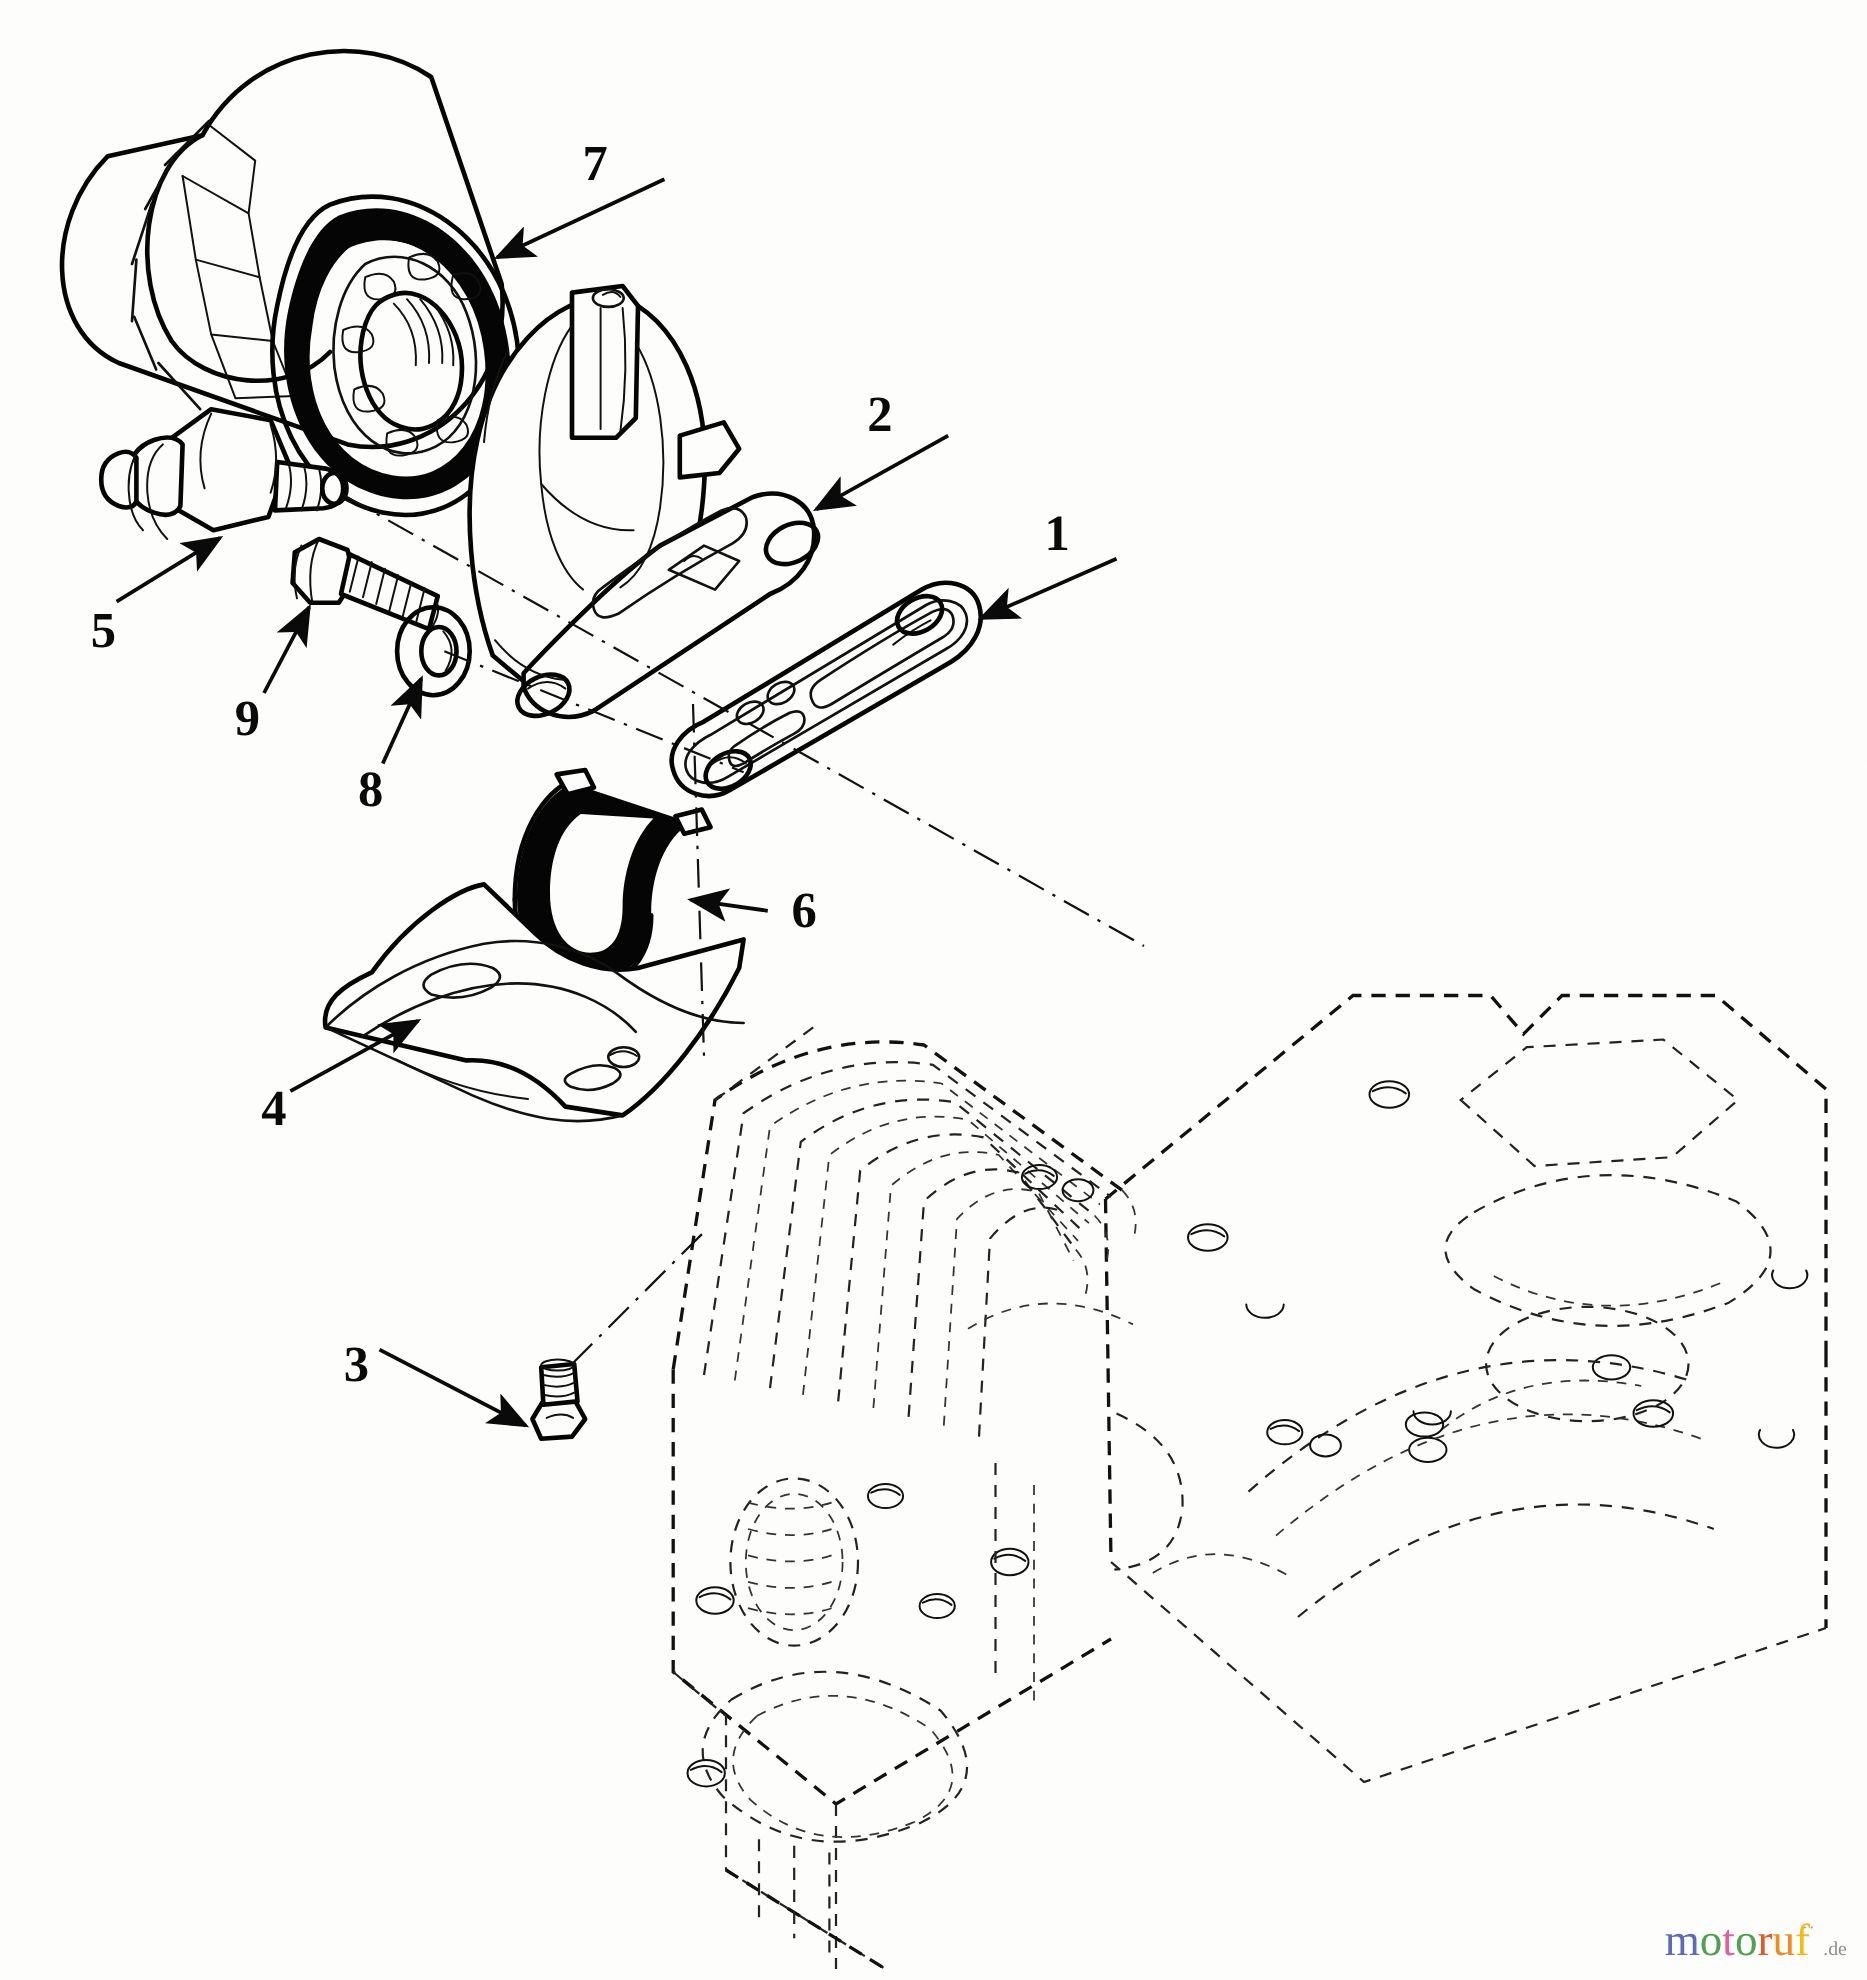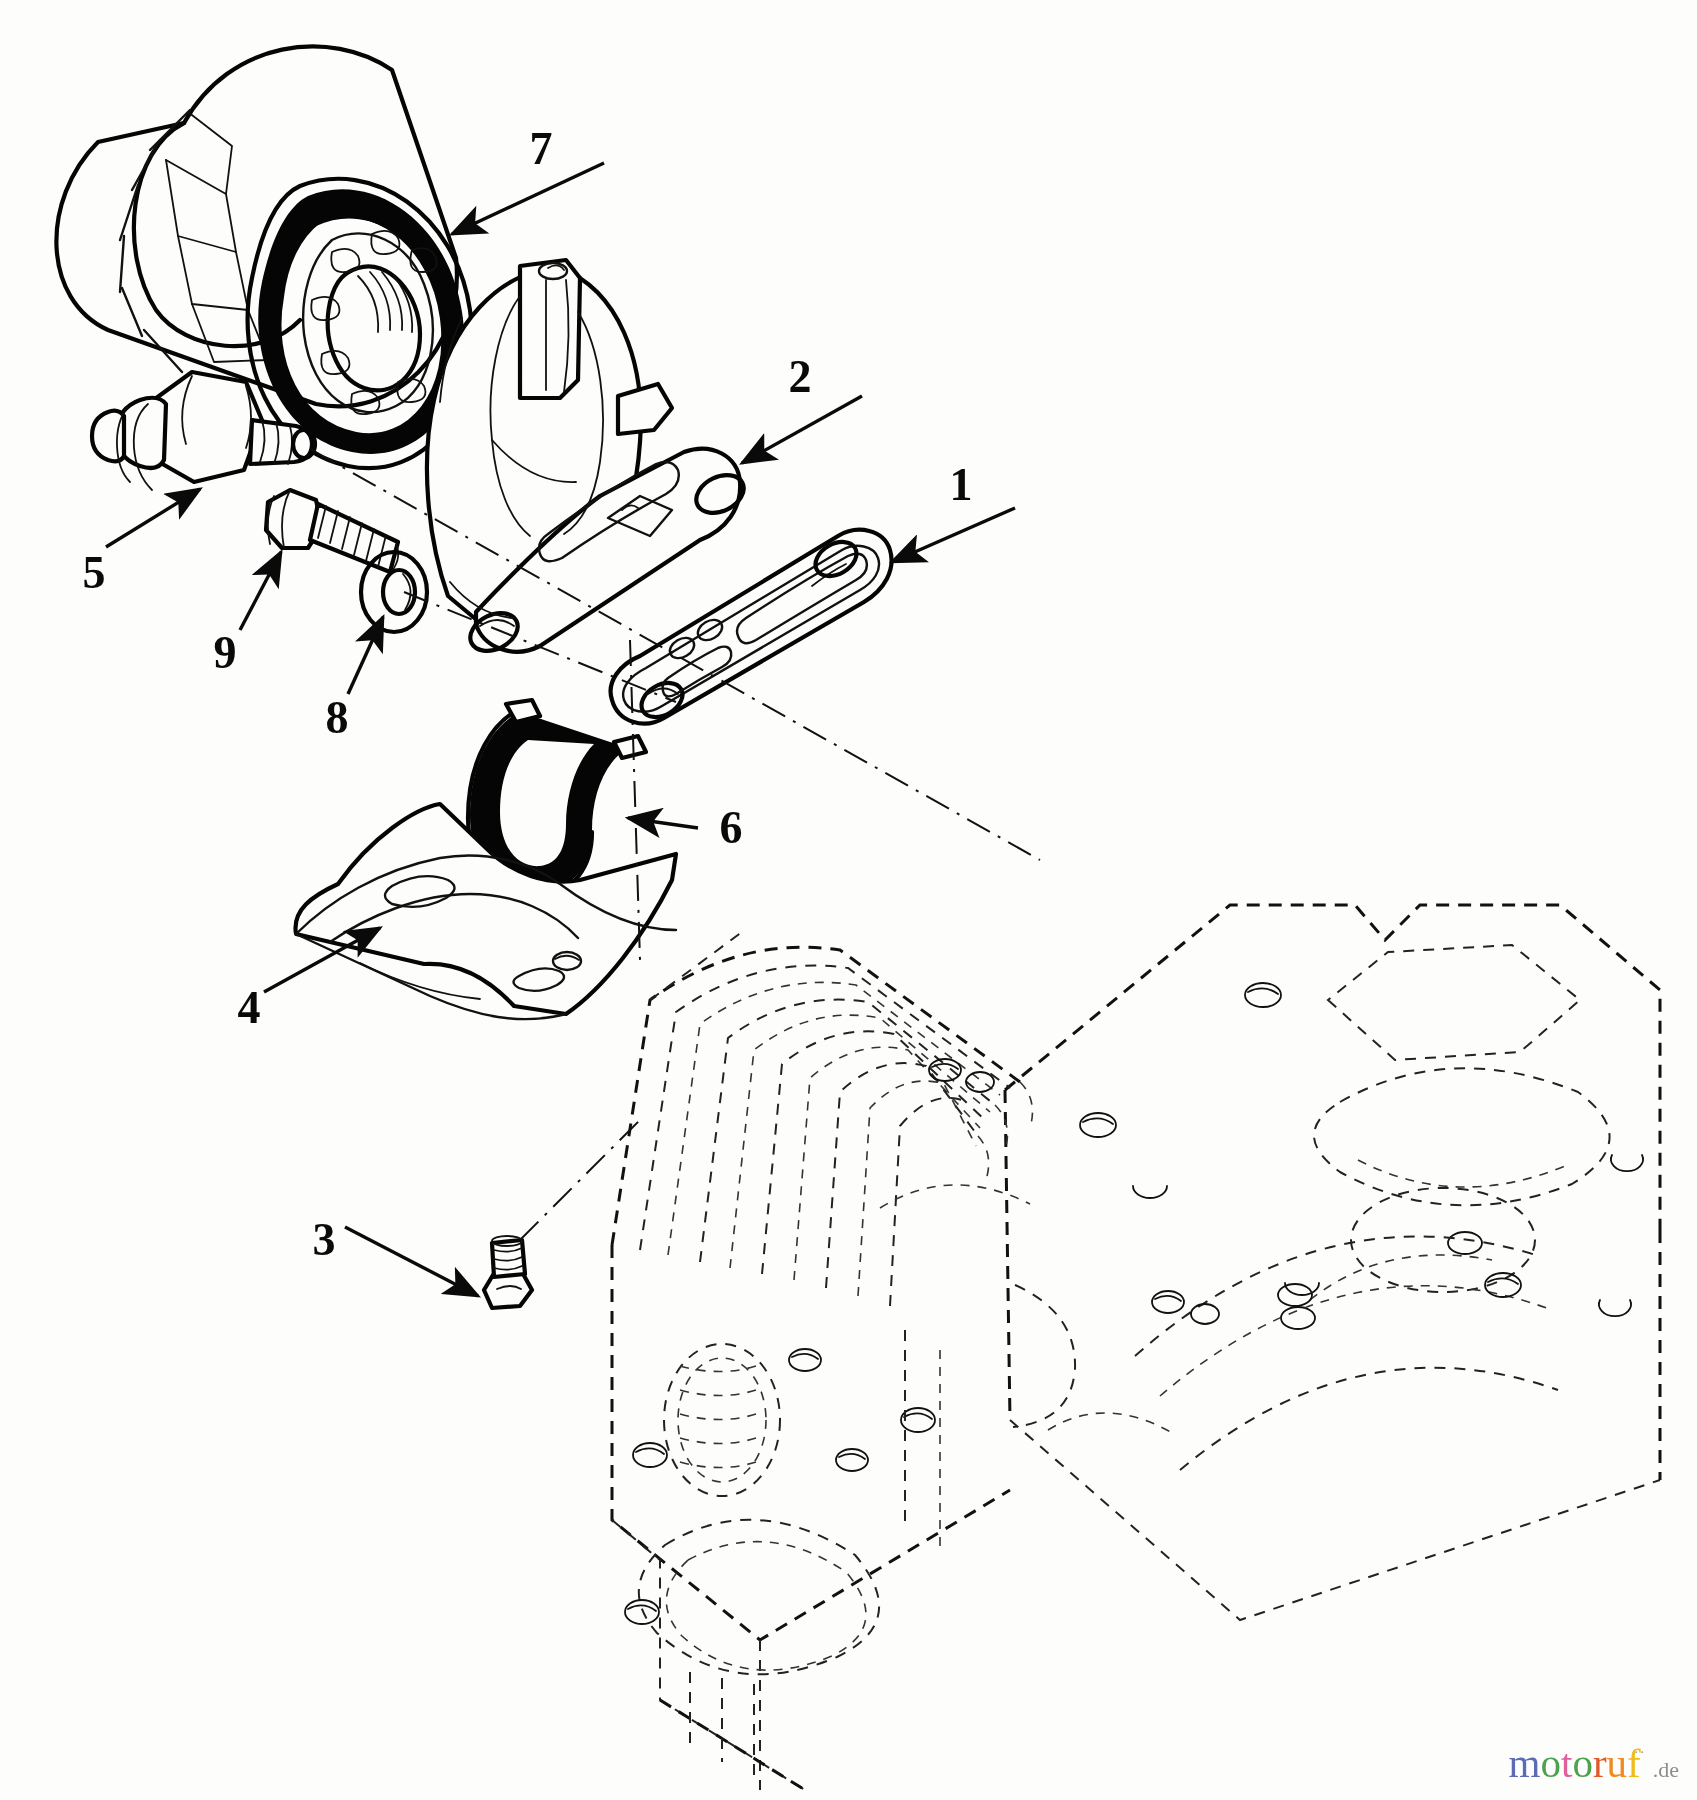--- a/index.html
+++ b/index.html
@@ -104,21 +104,21 @@
     position: absolute;
     right: 18px;
     bottom: 16px;
     font-family: "Liberation Serif", serif;
     font-size: 41px;
     line-height: 1;
     white-space: nowrap;
     user-select: none;
   }
   .wm span { font-weight: 400; }
-  .wm .sfx { font-size: 22px; vertical-align: baseline; }
+  .wm .sfx { font-size: 18px; vertical-align: baseline; }
   .wm .dots {
     font-size: 15px;
     position: relative;
     top: -20px;
     left: -7px;
     letter-spacing: 1px;
   }
 </style>
 </head>
 <body>

